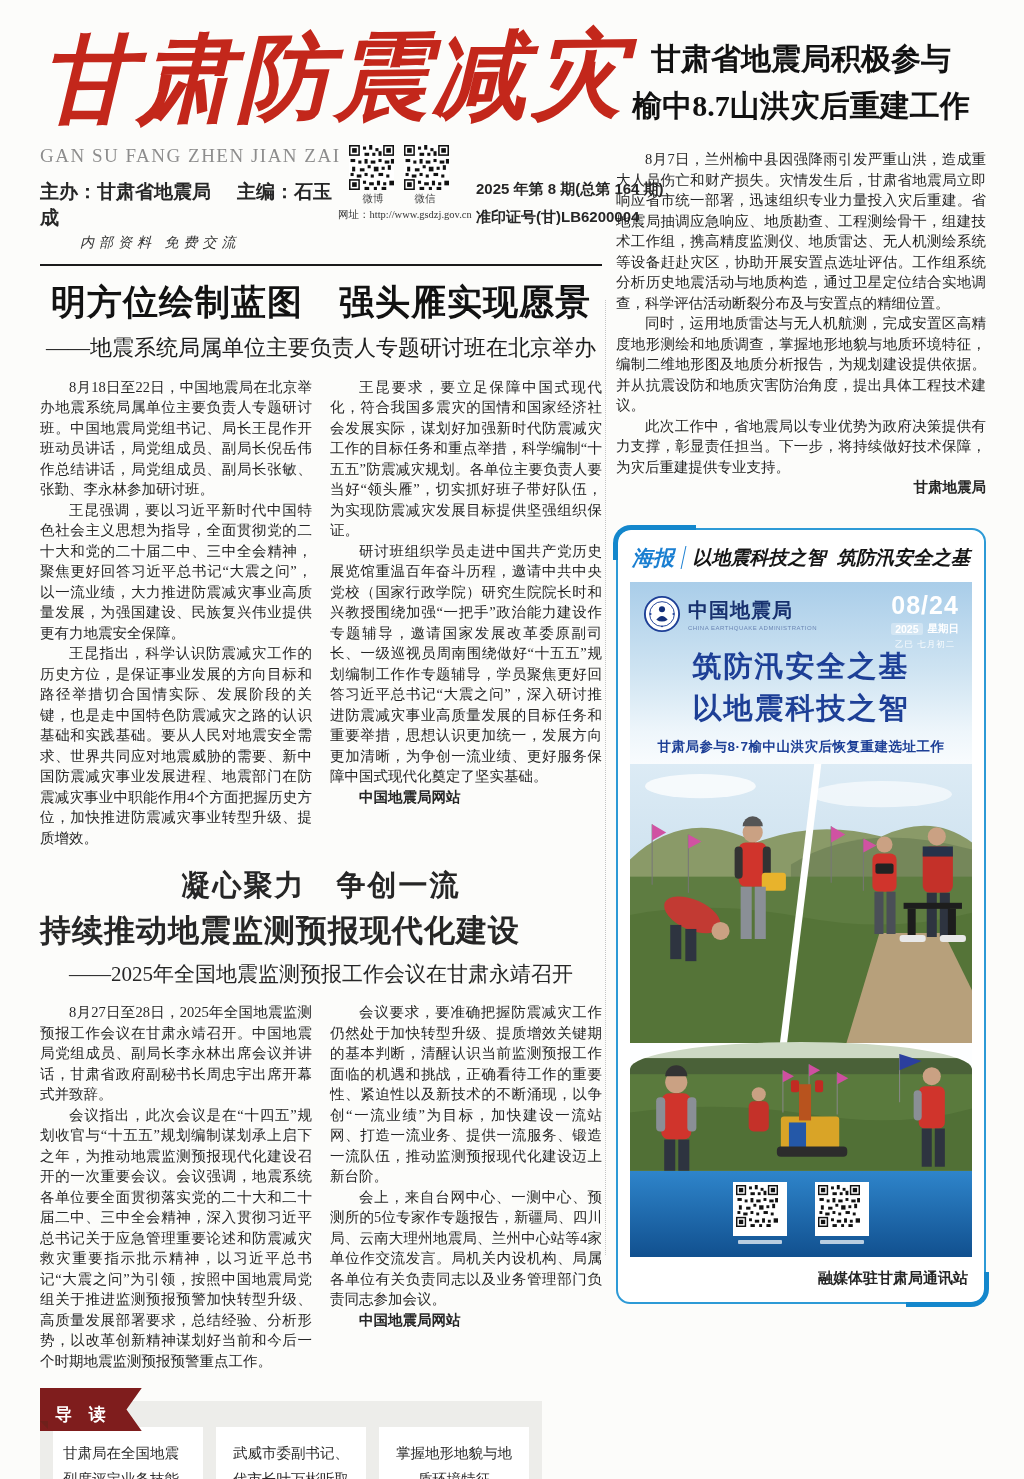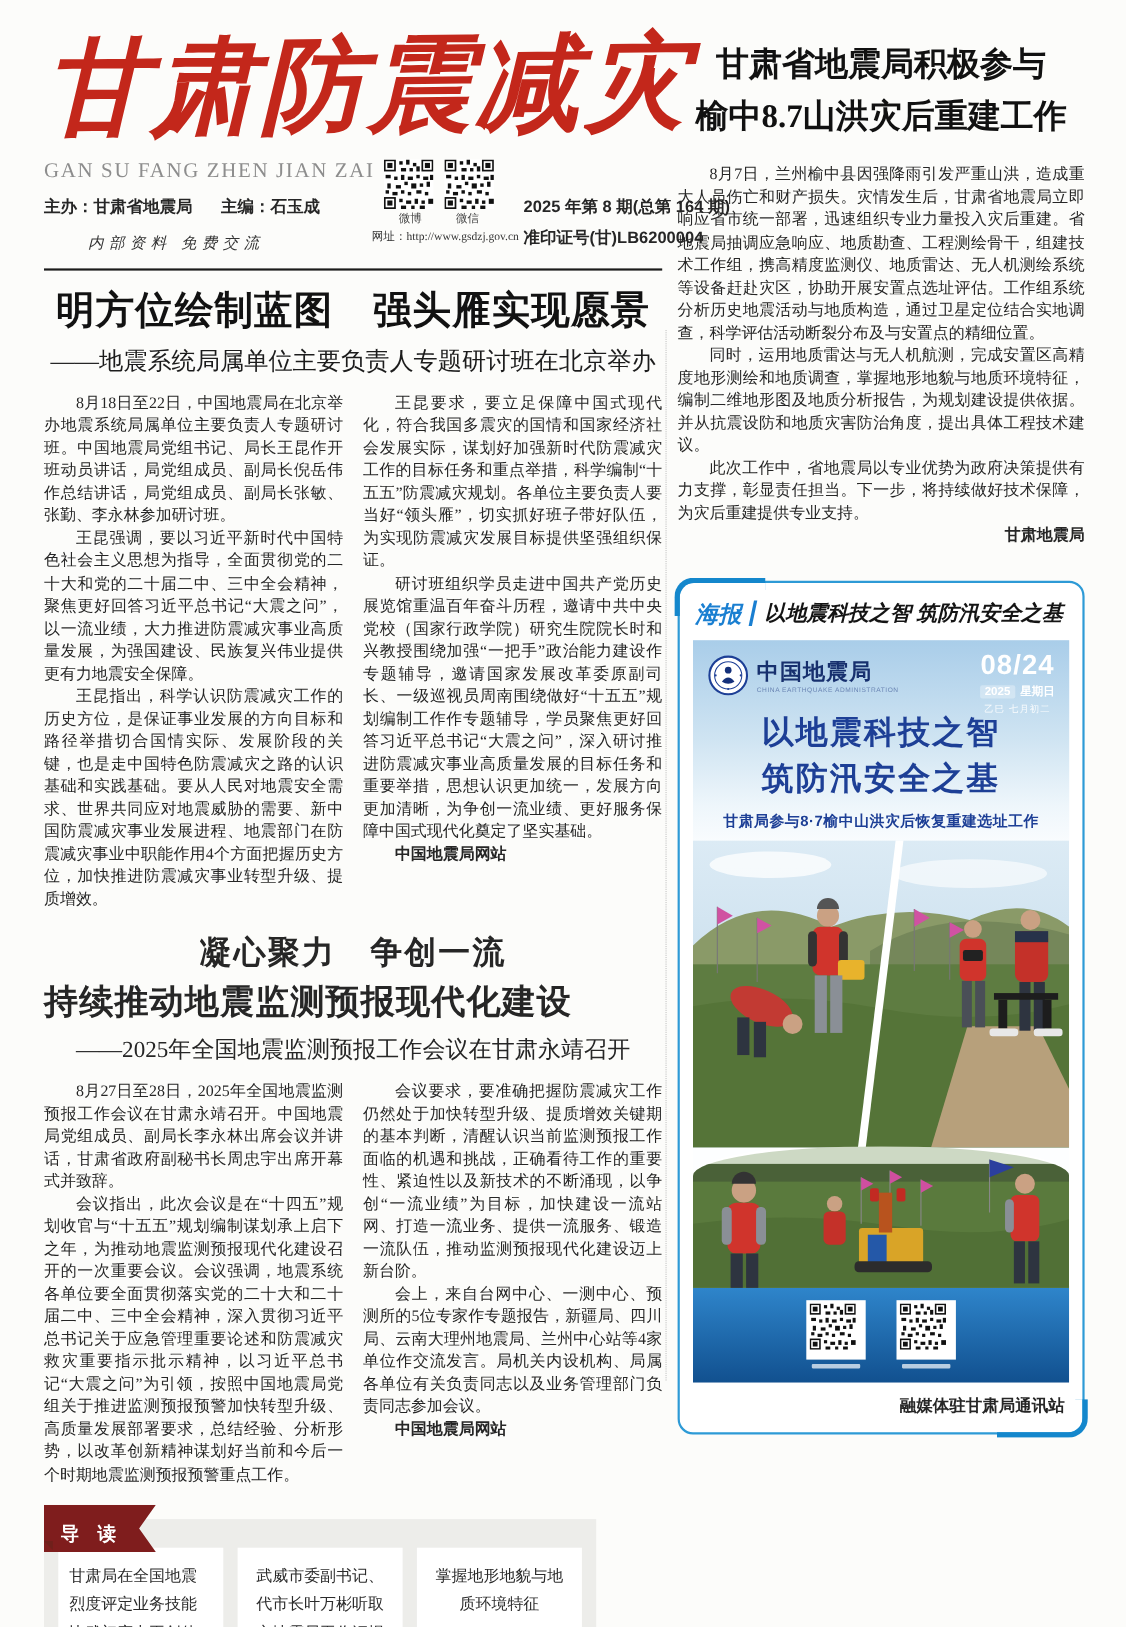--- a/index.html
+++ b/index.html
@@ -16,23 +16,23 @@
 
   
   .mast-title{
     font-size:95px;font-weight:bold;color:#c3271b;font-style:italic;
     letter-spacing:3px;line-height:1.1;text-align:center;transform:rotate(-.6deg);
     white-space:nowrap;
   }
   .mast-row{display:flex;align-items:flex-start;margin-top:14px}
   .mast-left{width:292px}
   .pinyin{font-size:19px;color:#8d8d8d;letter-spacing:1.5px;white-space:nowrap}
-  .host-line{font-size:15px;font-weight:bold;margin-top:12px;font-family:"Liberation Sans","DejaVu Sans",sans-serif}
+  .host-line{font-size:19px;font-weight:bold;margin-top:12px;font-family:"Liberation Sans","DejaVu Sans",sans-serif}
   .host-line span + span{margin-left:26px}
-  .internal{font-size:14px;font-style:italic;margin-top:14px;padding-left:40px;letter-spacing:5px;color:#333}
+  .internal{font-size:14px;font-style:italic;margin-top:3px;padding-left:40px;letter-spacing:5px;color:#333}
   .mast-qr{width:122px;text-align:center;margin-left:6px}
   .qr-pair{display:flex;gap:10px;justify-content:center}
   .qr-s{width:45px;height:45px;display:block;background:#fff}
   .qr-labels{display:flex;justify-content:space-around;font-size:10.5px;color:#444;margin-top:2px;width:104px;margin-left:auto;margin-right:auto}
   .site{font-size:10.5px;color:#333;margin-top:2px;white-space:nowrap}
   .mast-issue{margin-left:16px;font-size:15px;font-weight:bold;line-height:1.9;padding-top:30px;white-space:nowrap;font-family:"Liberation Sans","DejaVu Sans",sans-serif}
   .mast-rule{border:none;border-top:2px solid #1b1b1b;margin:12px 0 0}
 
   
   .cols{column-count:2;column-gap:18px;margin-top:14px;font-size:14.5px;line-height:20.5px;text-align:justify}
@@ -68,21 +68,21 @@
   .ra-body{margin-top:20px;font-size:14.5px;line-height:20.5px;text-align:justify}
   .ra-body p{margin:0;text-indent:2em}
   .ra-byline{text-align:right;font-weight:bold;margin-top:-20.5px;font-size:14.5px}
 
   
   .panel{position:relative;margin-top:30px;border:2px solid #2d9ad6;border-radius:14px;background:#fff;padding:8px 12px 8px}
   .panel::before{content:"";position:absolute;top:-5px;left:-5px;width:78px;height:30px;
     border-top:5px solid #1487cc;border-left:5px solid #1487cc;border-top-left-radius:18px}
   .panel::after{content:"";position:absolute;bottom:-5px;right:-5px;width:78px;height:30px;
     border-bottom:5px solid #1487cc;border-right:5px solid #1487cc;border-bottom-right-radius:18px}
-  .panel-head{display:flex;align-items:center;gap:9px;padding:6px 2px 10px;font-family:Liberation Sans, sans-serif}
+  .panel-head{display:flex;align-items:center;gap:9px;padding:6px 2px 10px;font-family:Liberation Mono, monospace}
   .ph-tag{color:#1a7fd1;font-weight:bold;font-size:21px;font-style:italic;white-space:nowrap}
   .ph-bar{width:3px;height:23px;background:#1a7fd1;transform:skewX(-12deg)}
   .ph-title{font-weight:bold;font-size:19px;font-style:italic;color:#141414;white-space:nowrap}
 
   .poster{border-radius:0;overflow:hidden;background:linear-gradient(180deg,#a9cde9 0,#cfe4f2 90px,#eef6fb 150px,#fdfeff 195px)}
   .poster-top{position:relative;padding:13px 13px 0;height:182px;box-sizing:border-box}
   .org{display:flex;align-items:center;gap:7px}
   .org-cn{font-size:20px;font-weight:bold;color:#17306e;letter-spacing:1px;font-family:"Liberation Sans","DejaVu Sans",sans-serif}
   .org-en{font-size:6px;color:#6b86b4;letter-spacing:.5px;margin-top:1px;font-family:"Liberation Sans","DejaVu Sans",sans-serif}
   .date-blk{position:absolute;right:13px;top:11px;text-align:center;color:#fff;font-family:"Liberation Sans","DejaVu Sans",sans-serif}
@@ -279,22 +279,22 @@
           </div>
           <div class="date-blk">
             <div class="d-main">08/24</div>
             <div class="d-sub">
               <span class="d-year">2025</span>
               <span>星期日</span>
             </div>
             <div class="d-lunar">乙巳 七月初二</div>
           </div>
           <div class="poster-title">
+            <div>筑防汛安全之基</div>
             <div>以地震科技之智</div>
-            <div>筑防汛安全之基</div>
           </div>
           <div class="poster-sub">甘肃局参与8·7榆中山洪灾后恢复重建选址工作</div>
         </div>
 
         <div class="photo-top">
           <svg viewBox="0 0 340 278" preserveAspectRatio="none">
             <defs>
               <linearGradient id="skyg" x1="0" y1="0" x2="0" y2="1">
                 <stop offset="0" stop-color="#dcebf5"></stop>
                   <stop offset="1" stop-color="#b9d4e6"></stop>

